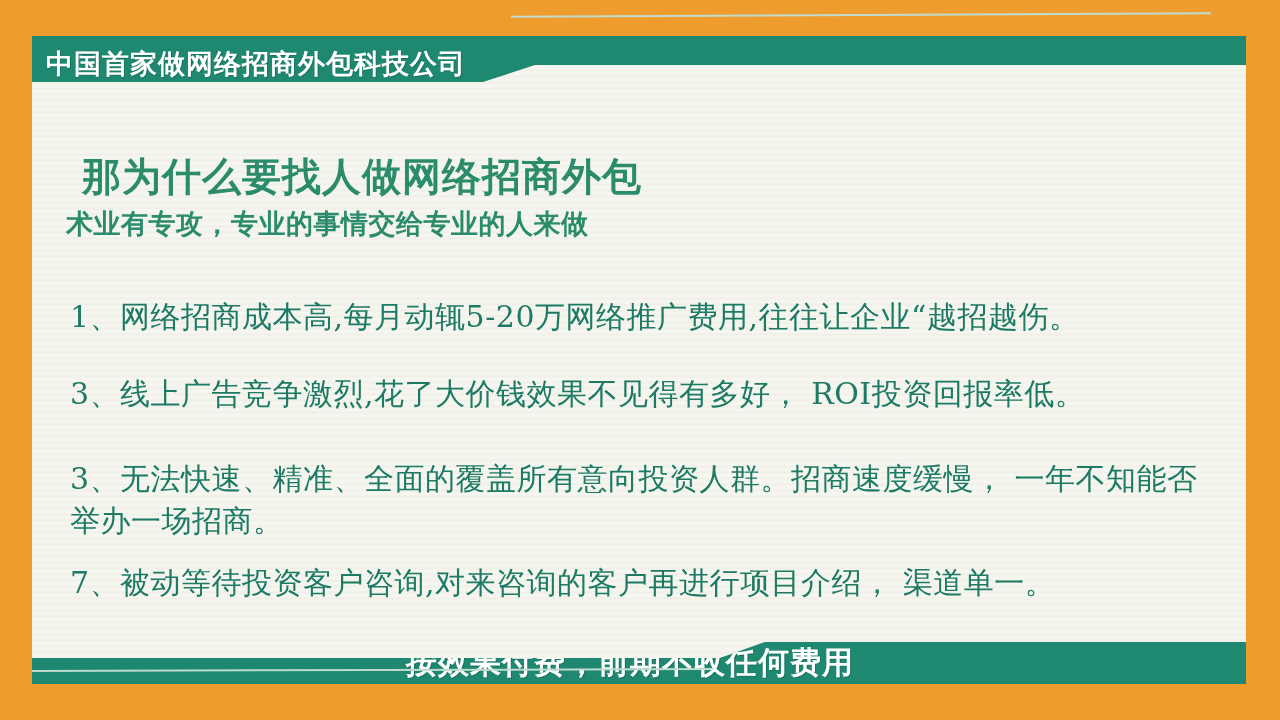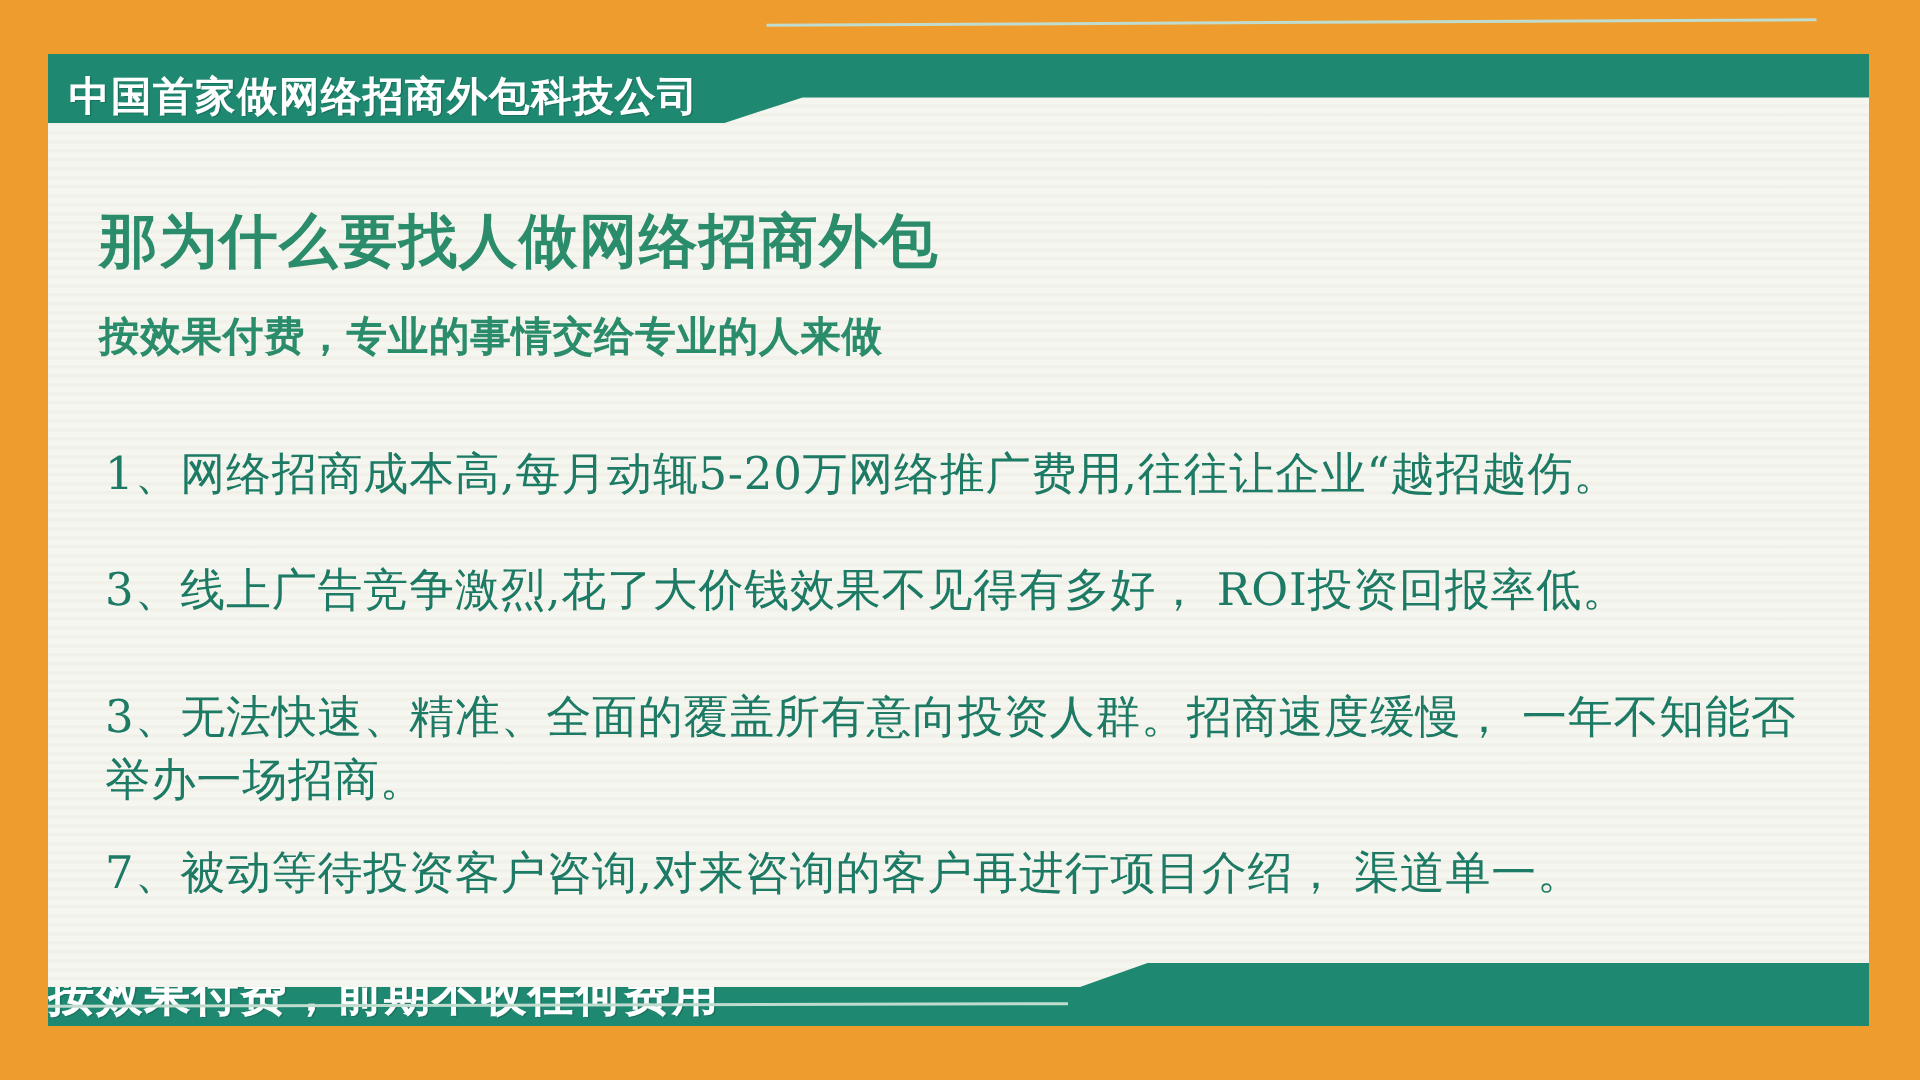--- a/index.html
+++ b/index.html
@@ -25,21 +25,21 @@
   .header-tagline{
     color:#FFFFFF;font-weight:bold;font-size:27px;letter-spacing:1px;
     padding-left:14px;white-space:nowrap;
     text-shadow:1px 1px 0 rgba(0,0,0,0.15);
   }
   .header-accent-line{
     position:absolute;left:511px;top:14px;width:700px;height:2px;
     background:#BFDCCF;transform:rotate(-0.3deg);
   }
   .slide-title{
-    position:absolute;left:66px;top:134px;margin:0;
+    position:absolute;left:66px;top:134px;margin:16px;
     font-size:39px;font-weight:bold;color:#2B8C6B;letter-spacing:1px;
     font-family:Liberation Mono, monospace;
   }
   .slide-subtitle{
     position:absolute;left:66px;top:206px;
     font-size:27px;font-weight:bold;line-height:37px;color:#2B8C6B;
     letter-spacing:0.5px;
   }
   .point{
     position:absolute;left:70px;width:1150px;margin:0;
@@ -48,21 +48,21 @@
   }
   .point-1{top:296px;}
   .point-2{top:373px;}
   .point-3{top:458px;}
   .point-4{top:562px;}
   
   .footer-band{
     position:absolute;left:32px;top:642px;width:1214px;height:42px;
     background:#1E8870;
     clip-path:polygon(733px 0,1214px 0,1214px 42px,0 42px,0 16px,688px 16px);
-    display:flex;align-items:center;justify-content:flex-start;
+    display:flex;align-items:center;justify-content:center;
   }
   .footer-label{
     color:#FFFFFF;font-weight:bold;font-size:31px;letter-spacing:1px;
     padding-right:18px;white-space:nowrap;
     text-shadow:1px 1px 0 rgba(0,0,0,0.15);
   }
   .footer-accent-line{
     position:absolute;left:0px;top:27px;width:680px;height:2px;
     background:#BFDCCF;transform:rotate(-0.15deg);
   }
@@ -75,21 +75,21 @@
   <div class="slide-content"></div>
 
   <div class="header-band">
     <span class="header-tagline">中国首家做网络招商外包科技公司</span>
   </div>
   <div class="header-accent-line"></div>
 
   <h1 class="slide-title">那为什么要找人做网络招商外包</h1>
 
   <div class="slide-subtitle">
-    <div>按效果付费，专业的事情交给专业的人来做</div>
+    <div>术业有专攻，专业的事情交给专业的人来做</div>
   </div>
 
   <p class="point point-1">1、网络招商成本高,每月动辄5-20万网络推广费用,往往让企业“越招越伤。</p>
 
   <p class="point point-2">3、线上广告竞争激烈,花了大价钱效果不见得有多好， ROI投资回报率低。</p>
 
   <p class="point point-3">3、无法快速、精准、全面的覆盖所有意向投资人群。招商速度缓慢， 一年不知能否举办一场招商。</p>
 
   <p class="point point-4">7、被动等待投资客户咨询,对来咨询的客户再进行项目介绍， 渠道单一。</p>
 

